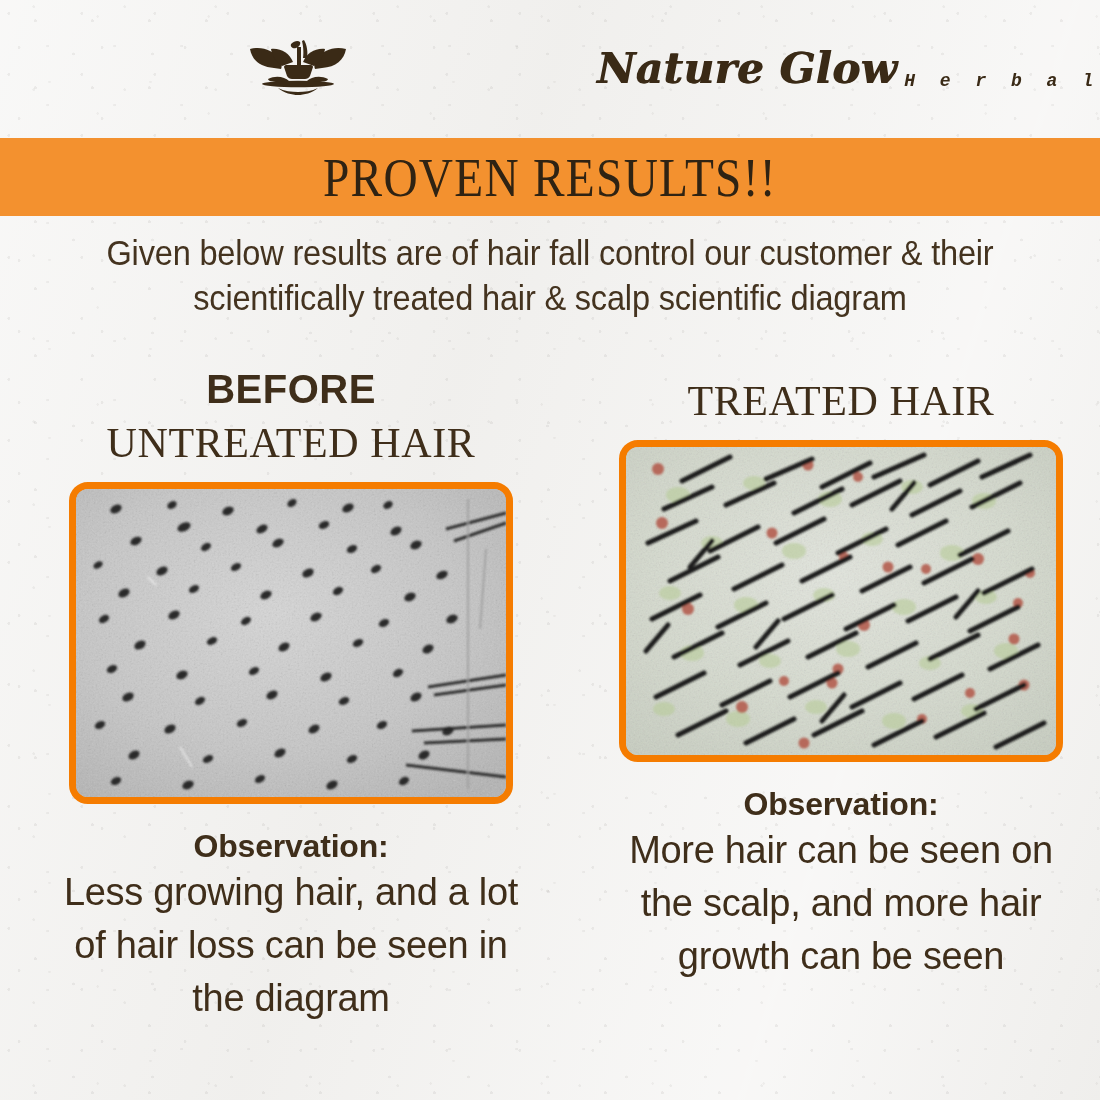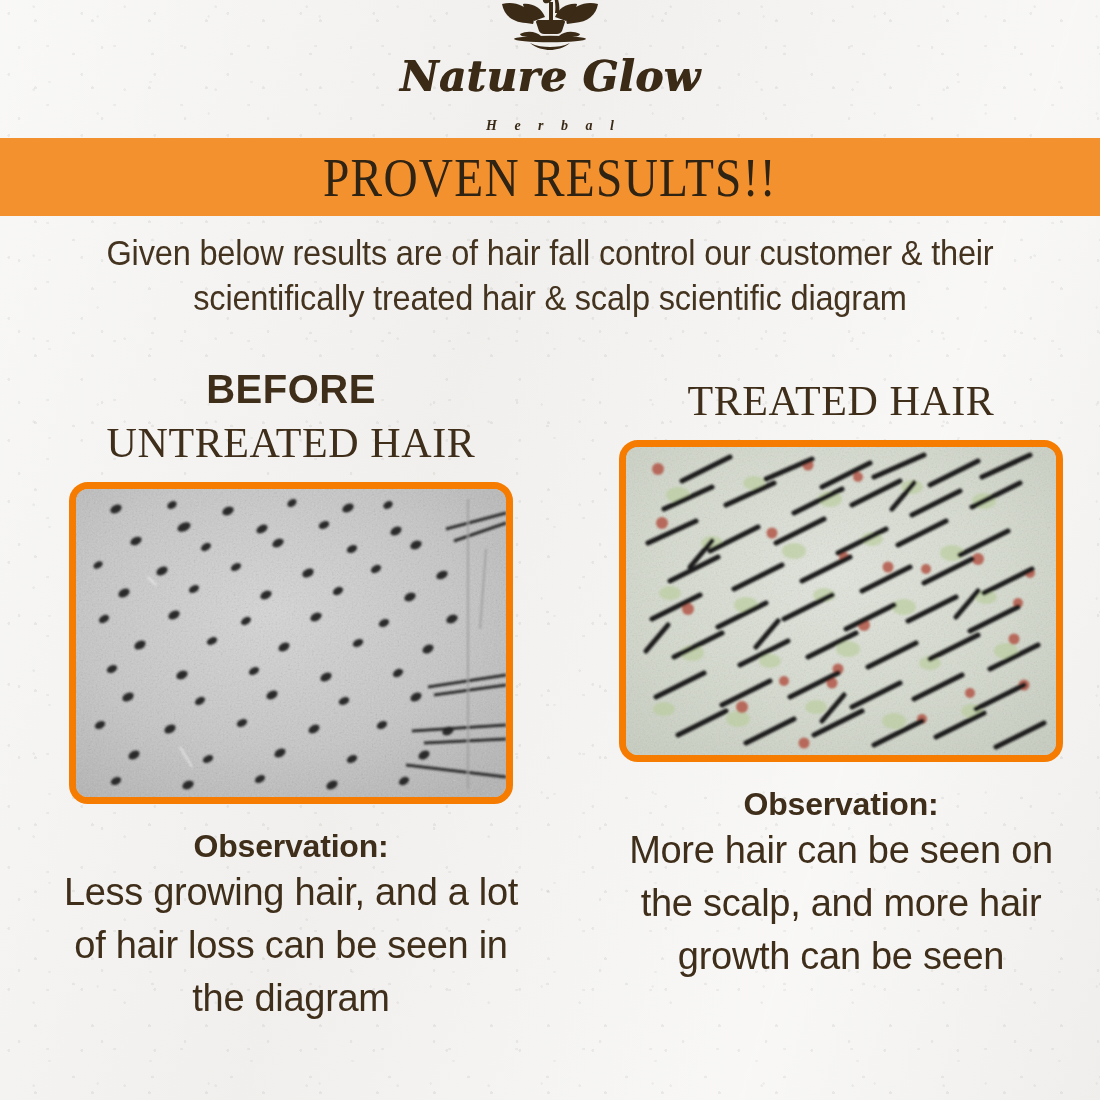--- a/index.html
+++ b/index.html
@@ -32,41 +32,41 @@
     background-size: 73px 61px, 91px 83px, 57px 67px, 111px 97px, 83px 71px, 67px 59px, 101px 89px, 79px 93px, 100% 100%;
     box-sizing: border-box;
   }
 
   
   .logo-block {
     position: absolute;
     top: 8px; left: 0; right: 0;
     height: 126px;
     display: flex;
-    flex-direction: column;
+    flex-direction: row;
     align-items: center;
     justify-content: flex-end;
   }
   .logo-mark { display: block; margin: 0 auto 1px; }
   .logo-word {
     font-family: "DejaVu Serif", "Liberation Serif", serif;
     font-weight: 700;
     font-style: italic;
     font-size: 42px;
     letter-spacing: 0.5px;
     color: #3a2a16;
     line-height: 1;
     margin-top: -4px;
     text-shadow: 1px 0 0 #3a2a16;
   }
   .logo-sub {
-    font-family: Liberation Serif, serif;
+    font-family: Liberation Mono, monospace;
     font-weight: 700;
     font-style: italic;
-    font-size: 14px;
+    font-size: 18px;
     letter-spacing: 7px;
     color: #3a2a16;
     margin-top: 20px;
     padding-left: 7px;
   }
 
   
   .banner {
     position: absolute;
     top: 138px; left: 0;

